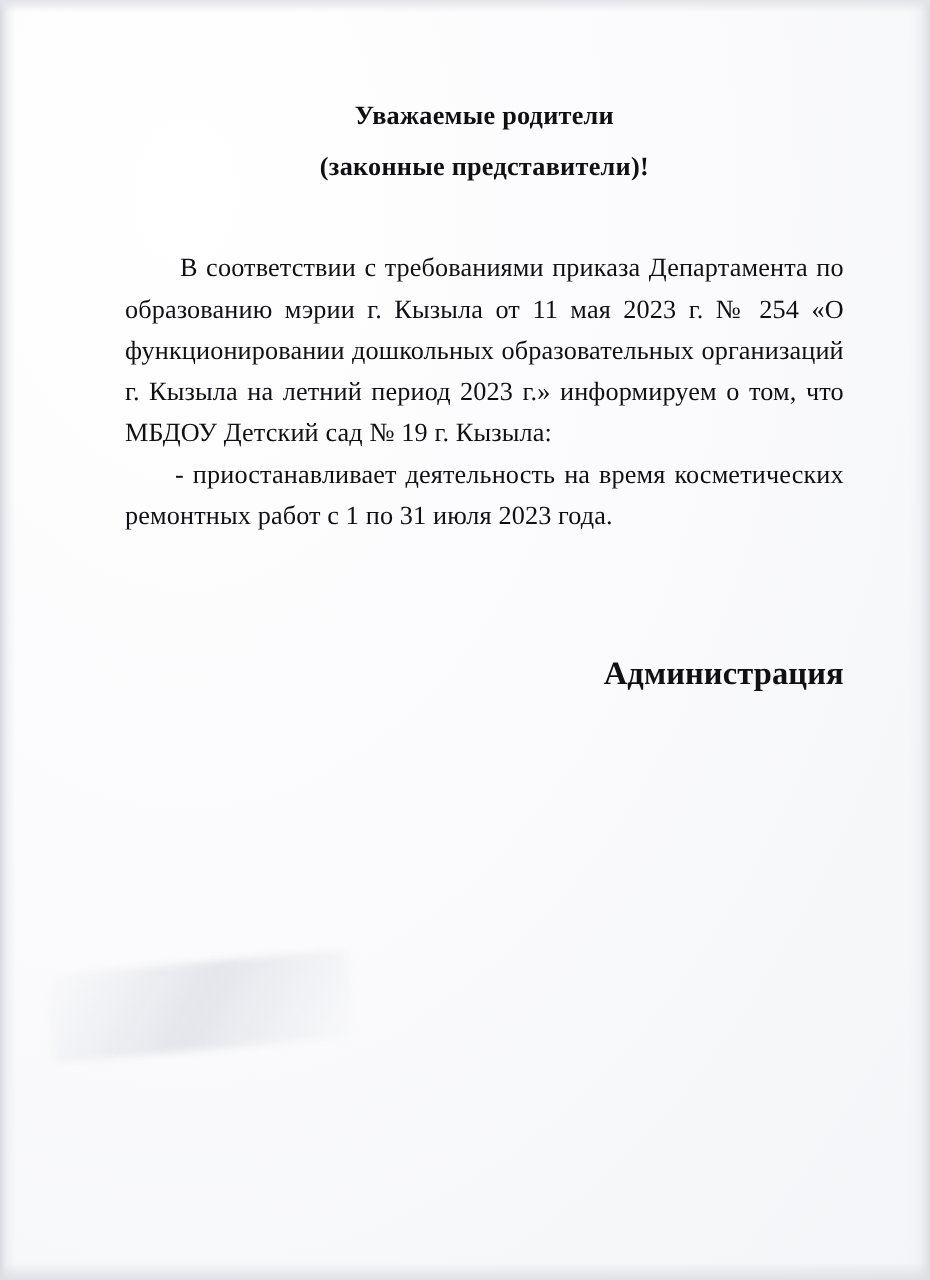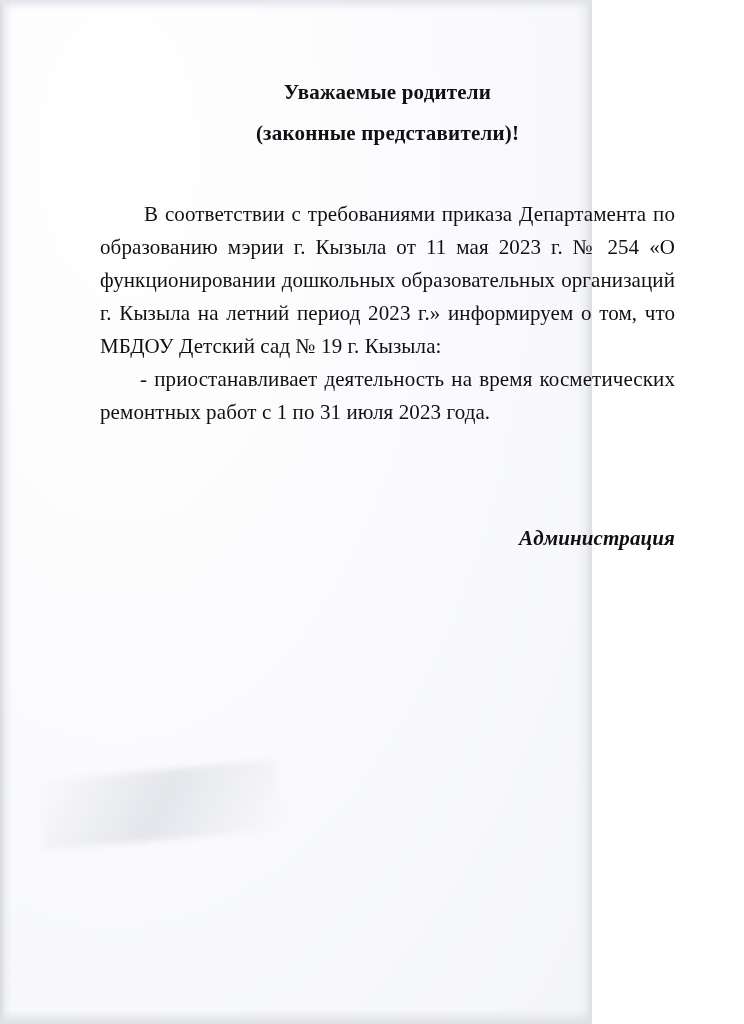--- a/index.html
+++ b/index.html
@@ -10,21 +10,21 @@
   body {
     width: 744px;
     height: 1024px;
     overflow: hidden;
     font-family: "Liberation Serif", serif;
   }
 
   
   .page {
     position: relative;
-    width: 592px;
+    width: 744px;
     height: 1024px;
     background:
       radial-gradient(ellipse at 20% 15%, #ffffff 0%, #fbfbfd 45%, #f4f5f8 100%);
     box-sizing: border-box;
   }
 
   
   .edge-left {
     position: absolute;
     left: 0; top: 0;
@@ -97,24 +97,23 @@
   }
   p.body-par + p.body-par {
     margin-top: 0px;
   }
 
   .spacer-2 { height: 92px; }
 
   .signature {
     text-align: right;
     font-weight: bold;
-    font-size: 21px;
+    font-size: 26px;
     line-height: 35px;
     letter-spacing: 0.1px;
-    font-style: italic;
   }
 </style>
 </head>
 <body>
 
 <div class="page">
 
   <div class="edge-left"></div>
   <div class="edge-right"></div>
   <div class="edge-top"></div>

